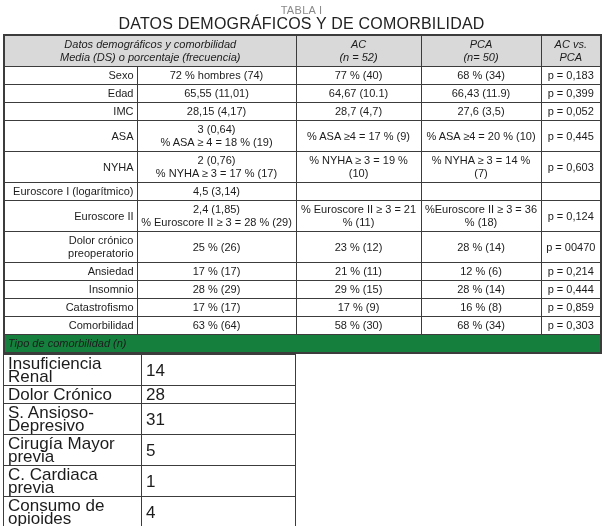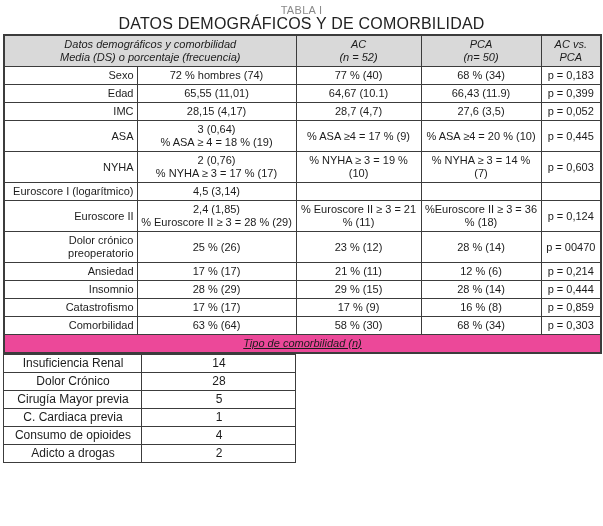--- a/index.html
+++ b/index.html
@@ -46,36 +46,35 @@
   .main-table th {
     background: #d9d9d9;
     font-style: italic;
     font-weight: normal;
     white-space: pre-line;
   }
   .label-cell { text-align: right; padding-left: 4px; }
   .val-cell { text-align: center; white-space: pre-line; }
   .p-cell { text-align: center; white-space: nowrap; }
   .section-row td {
-    background: #ec4899;
+    background: #15803d;
     font-style: italic;
-    text-align: center;
-    text-decoration: underline;
+    text-align: left;
   }
   .sub-table {
     width: 292px;
     border: 1px solid #3c3c3c;
   }
   .sub-table td {
     border: 1px solid #3c3c3c;
-    font-size: 12px;
+    font-size: 17px;
     line-height: 13px;
     padding: 2px 3px 2px 4px;
     vertical-align: middle;
-    text-align: center;
+    text-align: left;
     overflow: hidden;
   }
 </style>
 </head>
 <body>
 
 <div class="page">
 
   <div class="title-block">
     <div class="title-line1">TABLA I</div>
@@ -203,20 +202,24 @@
     <tbody>
       <tr>
         <td>Insuficiencia Renal</td>
         <td>14</td>
       </tr>
       <tr>
         <td>Dolor Crónico</td>
         <td>28</td>
       </tr>
       <tr>
+        <td>S. Ansioso-Depresivo</td>
+        <td>31</td>
+      </tr>
+      <tr>
         <td>Cirugía Mayor previa</td>
         <td>5</td>
       </tr>
       <tr>
         <td>C. Cardiaca previa</td>
         <td>1</td>
       </tr>
       <tr>
         <td>Consumo de opioides</td>
         <td>4</td>

